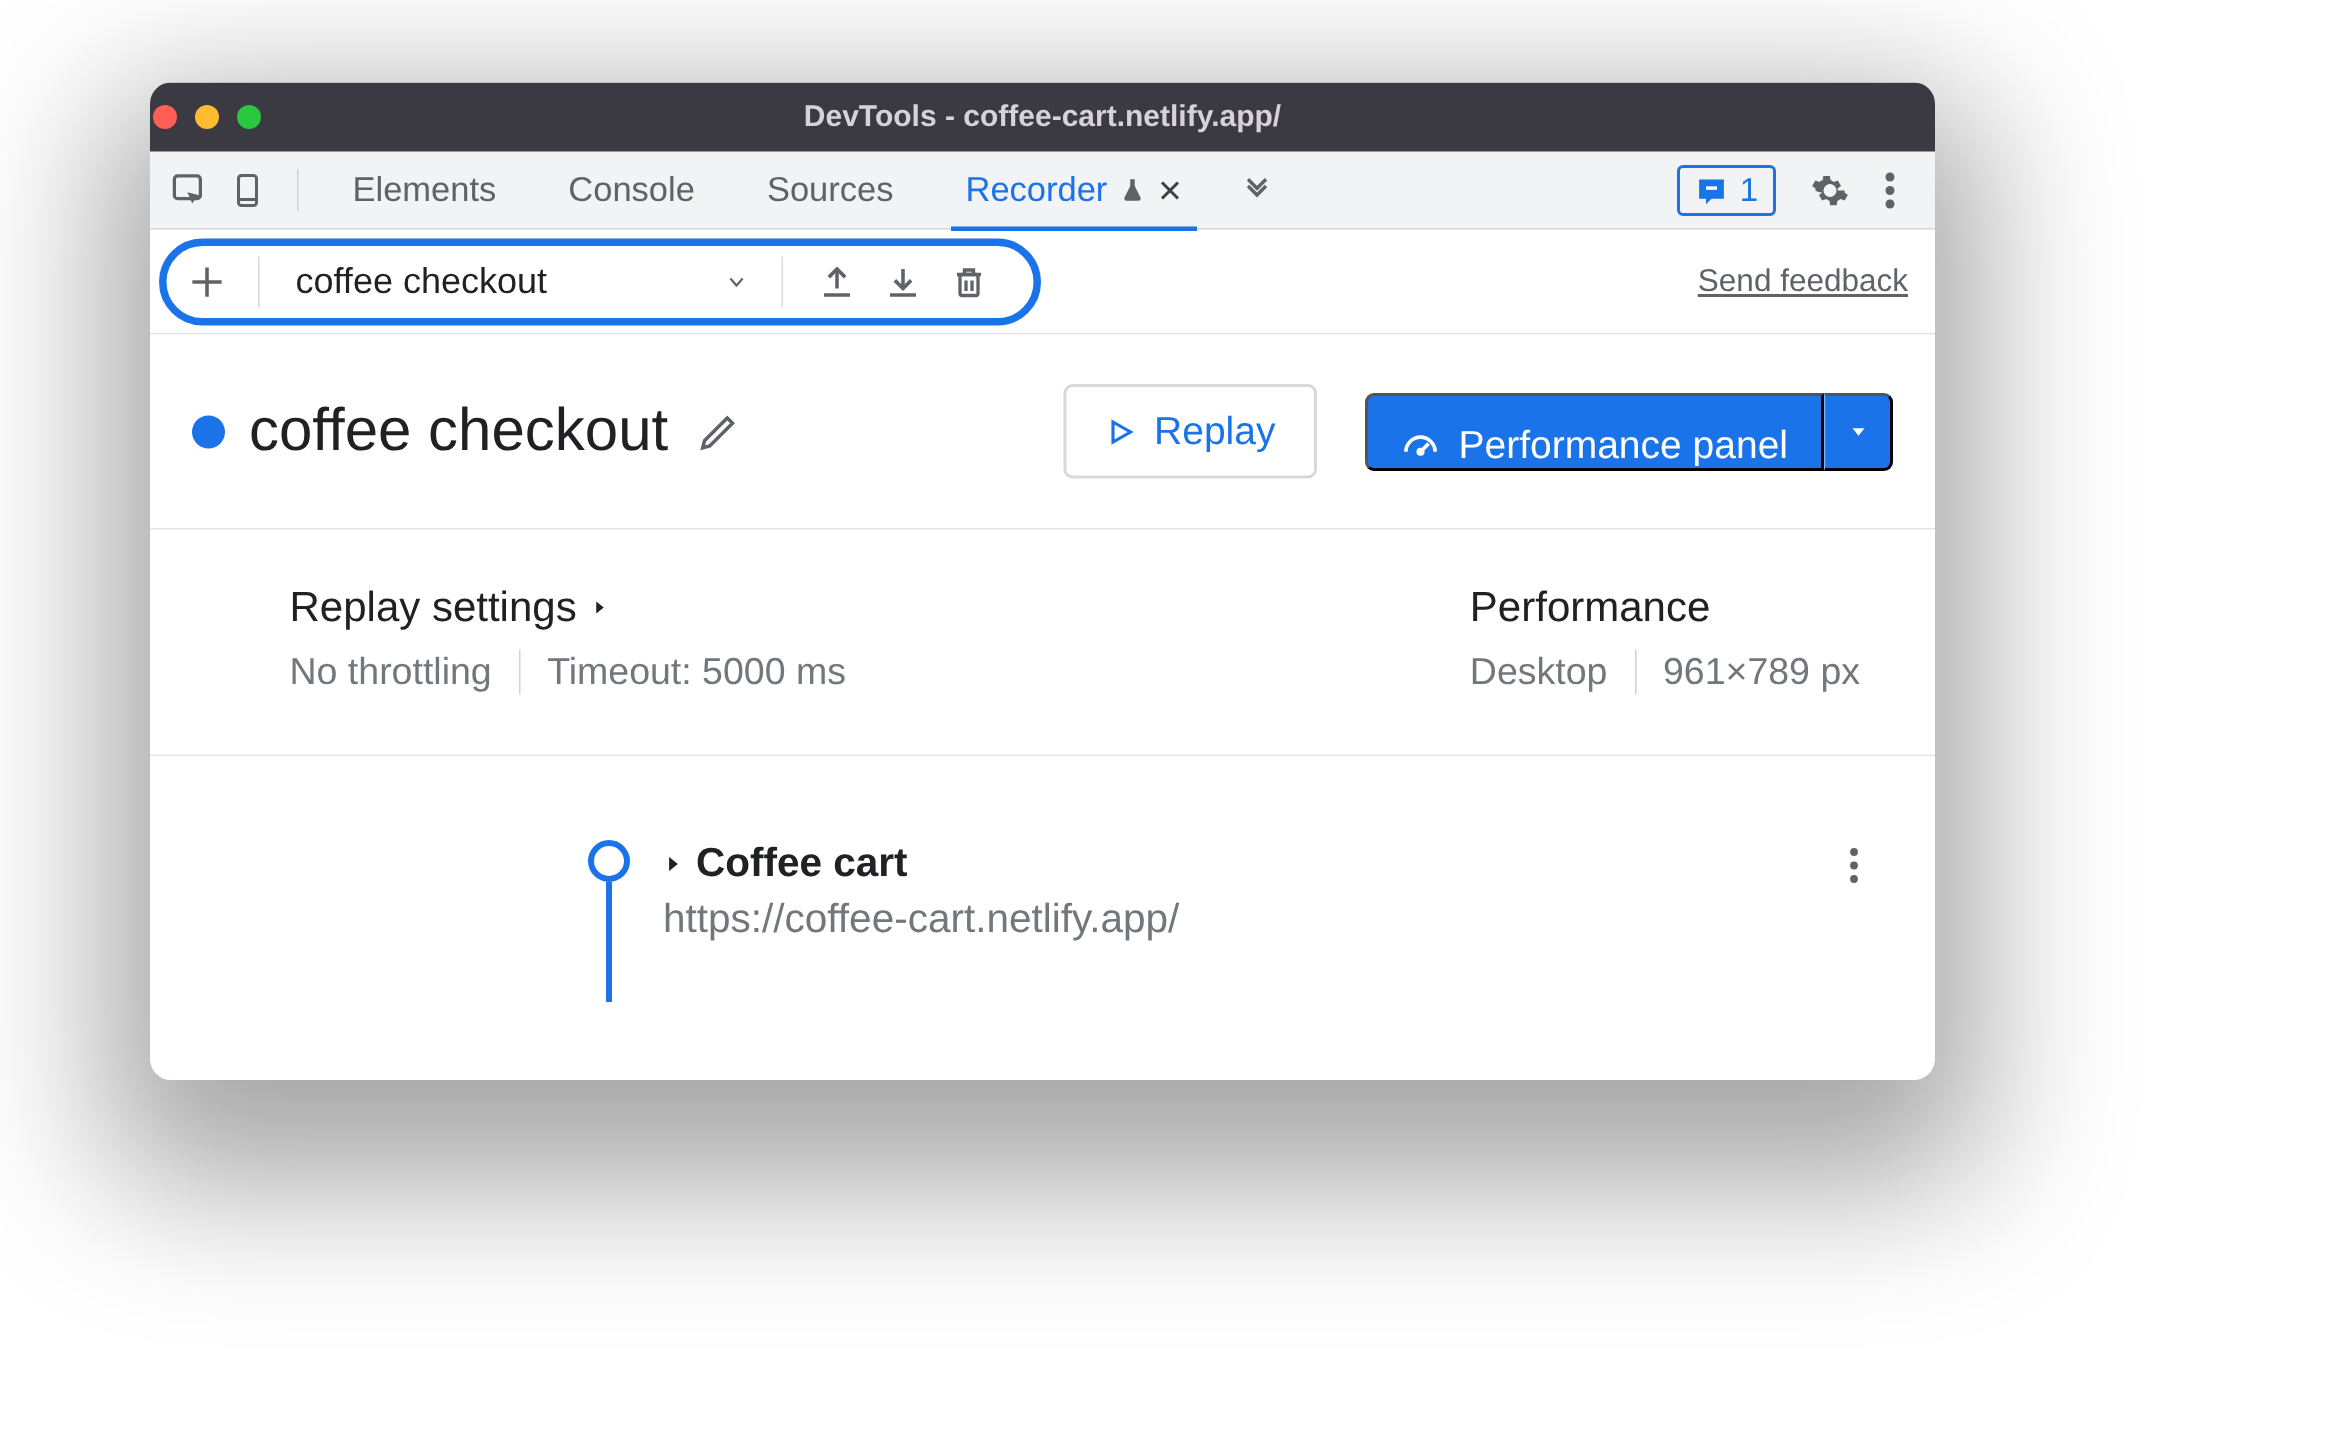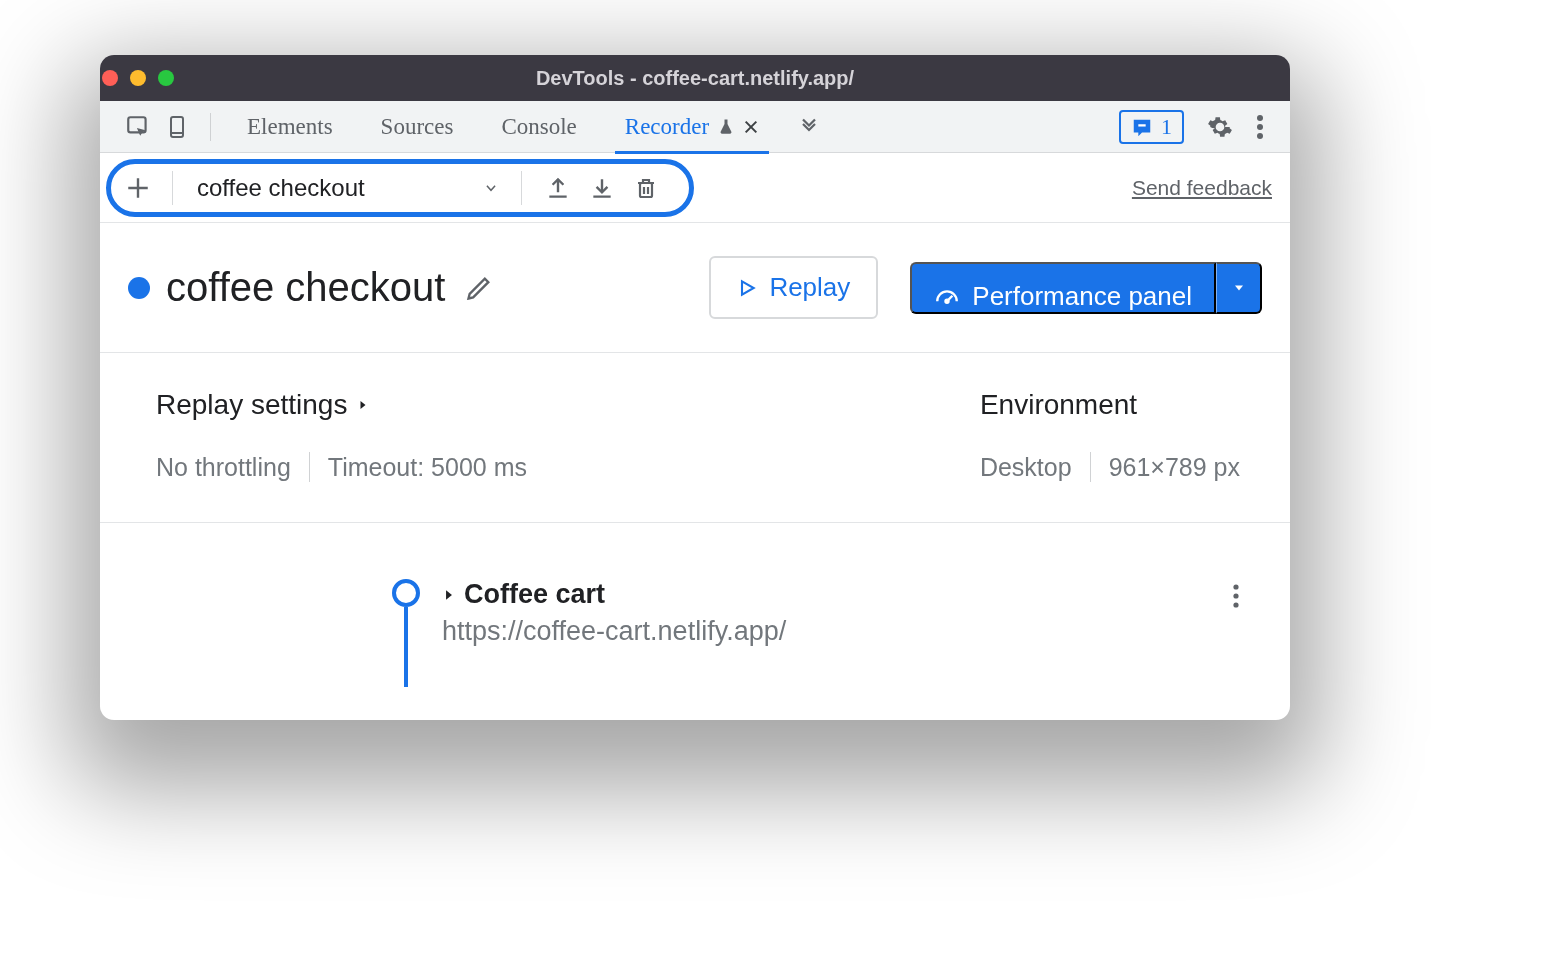--- a/index.html
+++ b/index.html
@@ -36,23 +36,22 @@
     pointer-events: none;
   }
 
   
   .tabstrip {
     height: 52px;
     background: #f1f3f4;
     border-bottom: 1px solid #d7d9db;
     display: flex;
     align-items: center;
-    padding: 0 12px 0 20px;
+    padding: 0 12px 0 8px;
     gap: 4px;
-    font-family: Liberation Serif, serif;
   }
   .ts-iconbtn {
     width: 36px; height: 36px;
     display: flex; align-items: center; justify-content: center;
     color: #5f6368;
   }
   .ts-sep { width: 1px; height: 28px; background: #cfd1d3; margin: 0 10px; }
   .tab {
     padding: 0 22px;
     height: 52px;
@@ -163,21 +162,21 @@
     display: flex; align-items: center; justify-content: center;
   }
 
   
   .settings-row {
     display: flex;
     padding: 36px 50px 40px 56px;
     border-bottom: 1px solid #e3e5e7;
     justify-content: space-between;
   }
-  .settings-col { display: flex; flex-direction: column; gap: 31px; }
+  .settings-col { display: flex; flex-direction: column; gap: 12px; margin-left: 37px; }
   .settings-head {
     display: flex; align-items: center; gap: 10px;
     font-size: 28px; color: #202124; font-weight: 400;
   }
   .settings-sub {
     display: flex; align-items: center; font-size: 25px; color: #72777c;
   }
   .sub-sep { width: 1px; height: 30px; background: #d0d2d4; margin: 0 18px; }
 
   
@@ -231,24 +230,24 @@
         <rect x="5" y="2" width="12" height="20" rx="2"></rect>
         <line x1="5" y1="18" x2="17" y2="18"></line>
       </svg>
     </div>
     <div class="ts-sep"></div>
 
     <div class="tab">
       <span>Elements</span>
     </div>
     <div class="tab">
+      <span>Console</span>
+    </div>
+    <div class="tab">
       <span>Sources</span>
-    </div>
-    <div class="tab">
-      <span>Console</span>
     </div>
     <div class="tab active">
       <span>Recorder</span>
       <span class="flask">
         <svg width="18" height="20" viewBox="0 0 24 24" fill="currentColor">
           <path d="M10 2 h4 v6 l5 10 a2 2 0 0 1 -2 3 H7 a2 2 0 0 1 -2 -3 l5 -10 z"></path>
         </svg>
       </span>
       <span class="closex">
         <svg width="16" height="16" viewBox="0 0 24 24" stroke="currentColor" stroke-width="3" fill="none">
@@ -377,21 +376,21 @@
         </svg>
       </div>
       <div class="settings-sub">
         <span>No throttling</span>
         <span class="sub-sep"></span>
         <span>Timeout: 5000 ms</span>
       </div>
     </div>
     <div class="settings-col">
       <div class="settings-head">
-        <span>Environment</span>
+        <span>Performance</span>
       </div>
       <div class="settings-sub">
         <span>Desktop</span>
         <span class="sub-sep"></span>
         <span>961×789 px</span>
       </div>
     </div>
   </div>
 
   <div class="steps-area">

